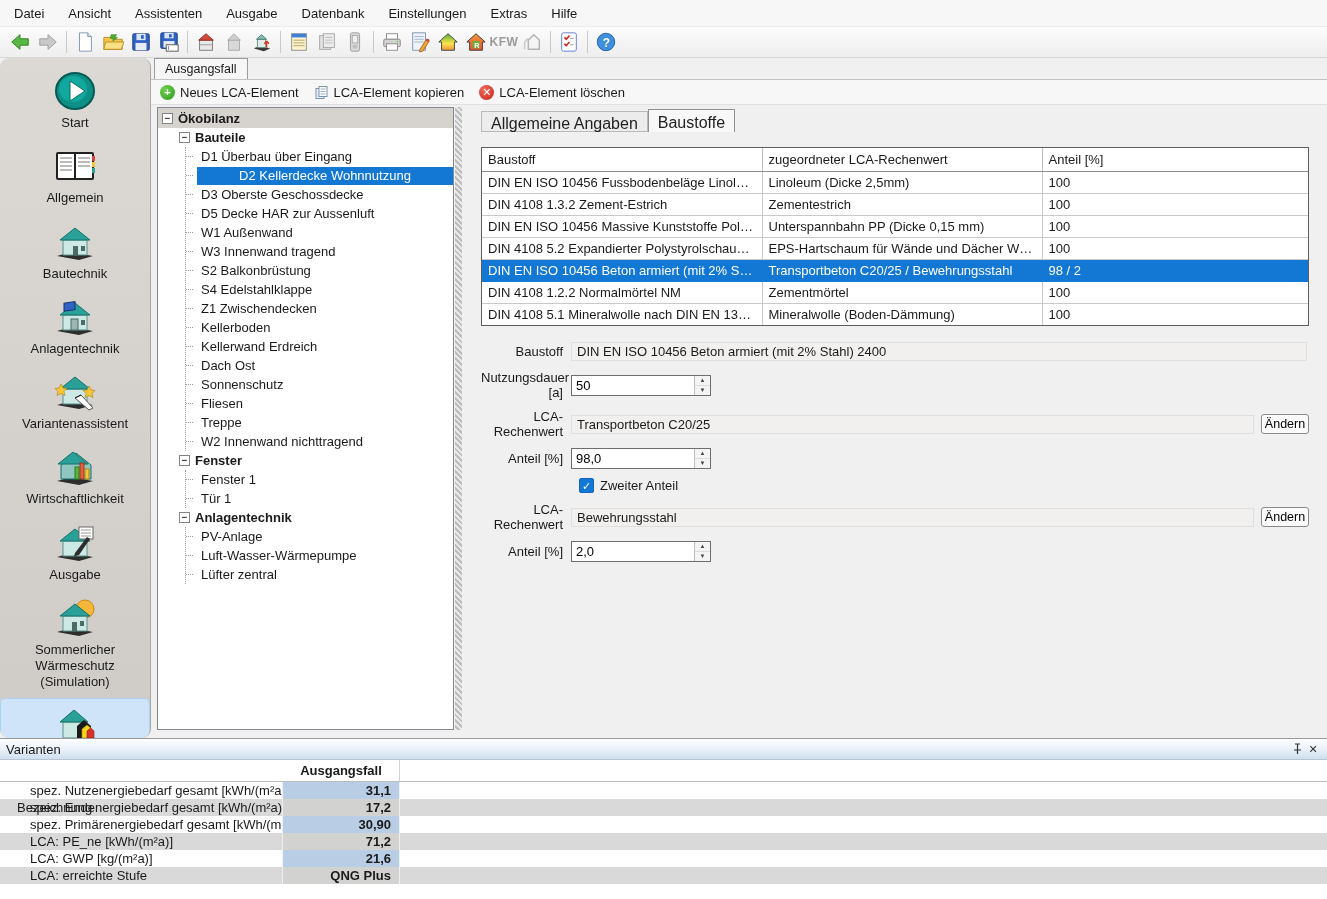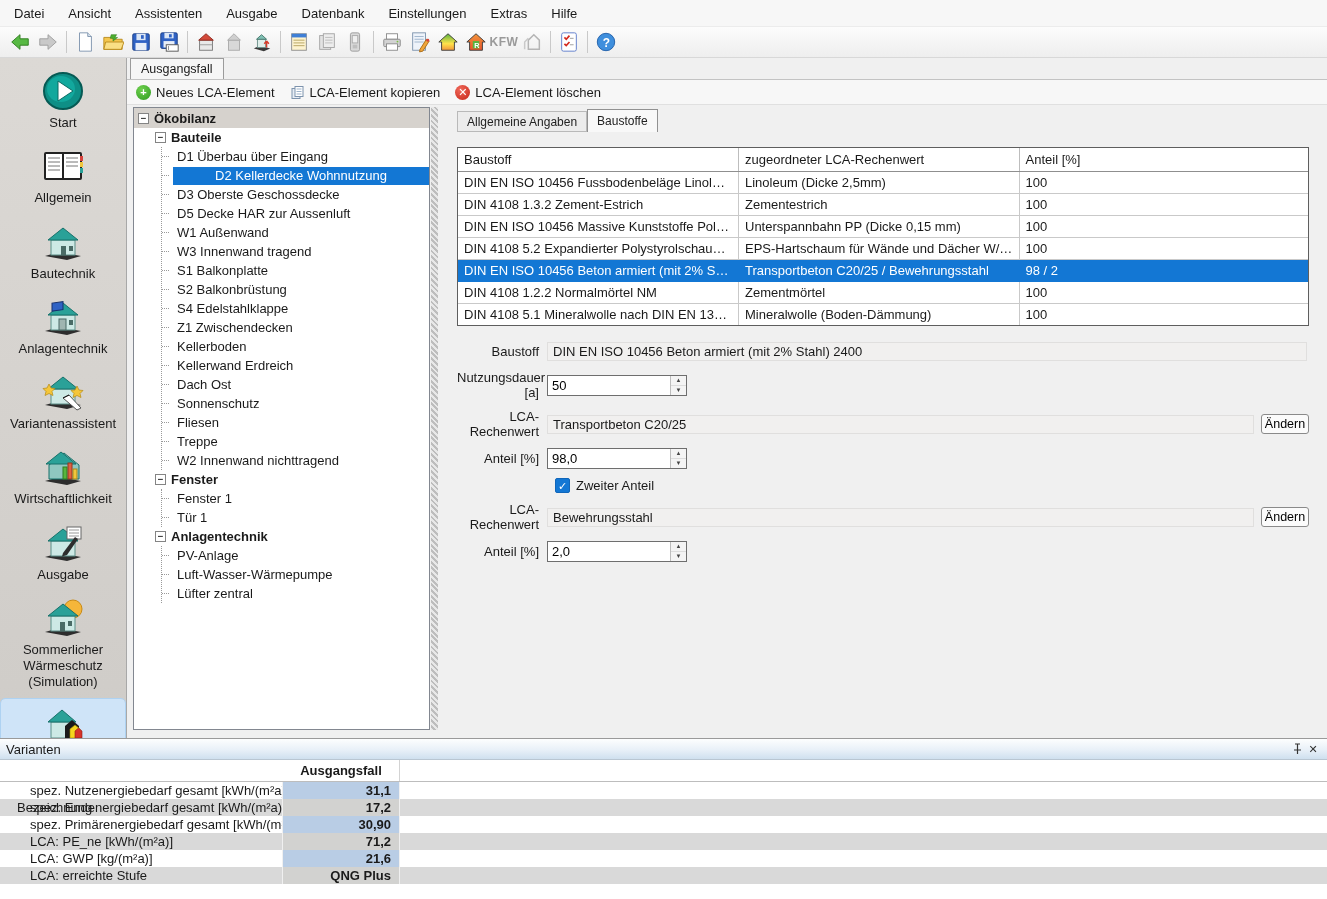--- a/index.html
+++ b/index.html
@@ -16,21 +16,21 @@
   .toolbar { height:31px; background:linear-gradient(#fcfcfc,#eeeeee); border-bottom:1px solid #d8d8d8; display:flex; align-items:center; padding-left:6px; flex:none; }
   .tb-btn { width:28px; height:26px; display:flex; align-items:center; justify-content:center; border-radius:2px; }
   .tb-btn svg { width:22px; height:22px; }
   .tb-sep { width:1px; height:22px; background:#c9c9c9; margin:0 4px; }
   .kfw-label { color:#9a9a9a; font-weight:bold; font-size:12px; letter-spacing:0.5px; }
 
   
   .body { flex:1; display:flex; min-height:0; }
 
   
-  .sidebar { width:127px; flex:none; background:linear-gradient(#dcd9d5,#cfccc8); border-right:1px solid #a8a8a8; padding-top:6px; overflow:hidden; }
+  .sidebar { width:151px; flex:none; background:linear-gradient(#dcd9d5,#cfccc8); border-right:1px solid #a8a8a8; padding-top:6px; overflow:hidden;border-radius:9px; }
   .side-item { display:flex; flex-direction:column; align-items:center; padding:5px 2px 6px; cursor:pointer; border-radius:4px; margin:0 1px 2px; }
   .side-item svg { width:48px; height:44px; }
   .side-label { text-align:center; margin-top:2px; line-height:1.25; font-size:13px; }
   .side-item.selected { background:#cfe4f8; outline:1px solid #aed2f2; }
 
   
   .main { flex:1; display:flex; flex-direction:column; min-width:0; background:#f0f0f0; }
   .casetabs { height:22px; flex:none; display:flex; align-items:flex-end; background:#f0f0f0; border-bottom:1px solid #c3c3c3; padding-left:3px; }
   .casetab { height:21px; padding:3px 10px 0; background:#f6f6f6; border:1px solid #9b9b9b; border-bottom:none; font-size:12.5px; }
   .actionbar { height:25px; flex:none; display:flex; align-items:center; background:#f7f7f7; border-bottom:1px solid #e0e0e0; padding-left:4px; gap:2px; }
@@ -51,21 +51,21 @@
   .tree-leaf { display:flex; align-items:center; height:19px; }
   .tree-leaf::before { content:""; width:7px; border-top:1px dotted #9a9a9a; margin-right:4px; flex:none; }
   .tree-leaf .leaf-label { padding:1px 4px 2px; flex:1; }
   .tree-leaf.selected .leaf-label { background:#1377d4; color:#fff;text-align:center; }
 
   .splitter { width:7px; flex:none; background:repeating-linear-gradient(45deg,#e8e8e8 0 2px,#bdbdbd 2px 4px); margin:0 1px; cursor:col-resize; }
 
   
   .detail { flex:1; min-width:0; background:#f0f0f0; padding:2px 18px 0 18px; display:flex; flex-direction:column; }
   .dtabs { display:flex; align-items:flex-end; height:23px; flex:none; }
-  .dtab { height:21px; padding:3px 9px 0; font-size:12px; background:#ececec; border:1px solid #b9b9b9; border-bottom:1px solid #b9b9b9; color:#222; }
+  .dtab { height:21px; padding:3px 9px 0; font-size:16px; background:#ececec; border:1px solid #b9b9b9; border-bottom:1px solid #b9b9b9; color:#222; }
   .dtab.active { background:#f8f8f8; border:1px solid #919191; border-bottom:none; height:23px; padding-top:4px; }
 
   .dtable { margin-top:15px; border:1px solid #5e5e5e; background:#fff; flex:none; }
   .dtable table { width:100%; border-collapse:collapse; font-size:13px; }
   .dtable th { font-weight:normal; text-align:left; padding:3px 6px; border-bottom:1px solid #8f8f8f; border-right:1px solid #bdbdbd; height:23px; background:#fff; }
   .dtable th:last-child { border-right:none; }
   .dtable td { padding:2px 6px; border-bottom:1px solid #c9c9c9; border-right:1px solid #c9c9c9; height:22px; white-space:nowrap; overflow:hidden; text-overflow:ellipsis; max-width:280px; }
   .dtable td:last-child { border-right:none; }
   .dtable tr:last-child td { border-bottom:none; }
   .dtable tr.selected td { background:#1377d4; color:#fff; border-color:#1377d4; }
@@ -442,23 +442,20 @@
                 <span class="leaf-label">D3 Oberste Geschossdecke</span>
               </div>
             <div class="tree-leaf">
                 <span class="leaf-label">D5 Decke HAR zur Aussenluft</span>
               </div>
             <div class="tree-leaf">
                 <span class="leaf-label">W1 Außenwand</span>
               </div>
             <div class="tree-leaf">
                 <span class="leaf-label">W3 Innenwand tragend</span>
-              </div>
-            <div class="tree-leaf">
-                <span class="leaf-label">S1 Balkonplatte</span>
               </div>
             <div class="tree-leaf">
                 <span class="leaf-label">S2 Balkonbrüstung</span>
               </div>
             <div class="tree-leaf">
                 <span class="leaf-label">S4 Edelstahlklappe</span>
               </div>
             <div class="tree-leaf">
                 <span class="leaf-label">Z1 Zwischendecken</span>
               </div>

